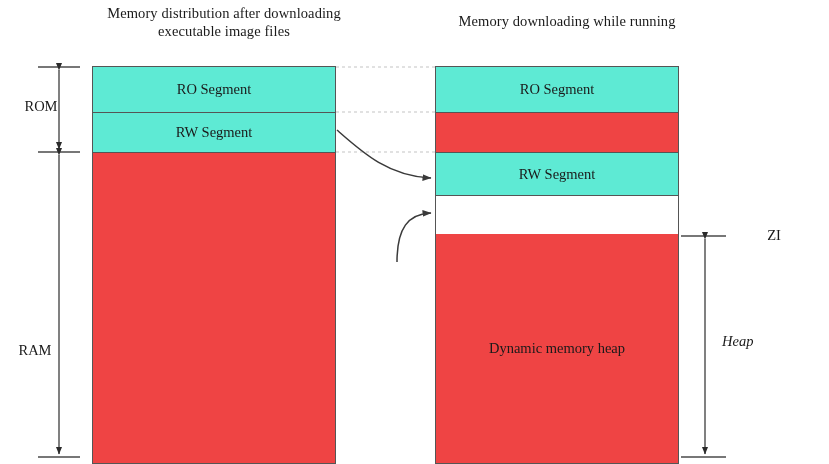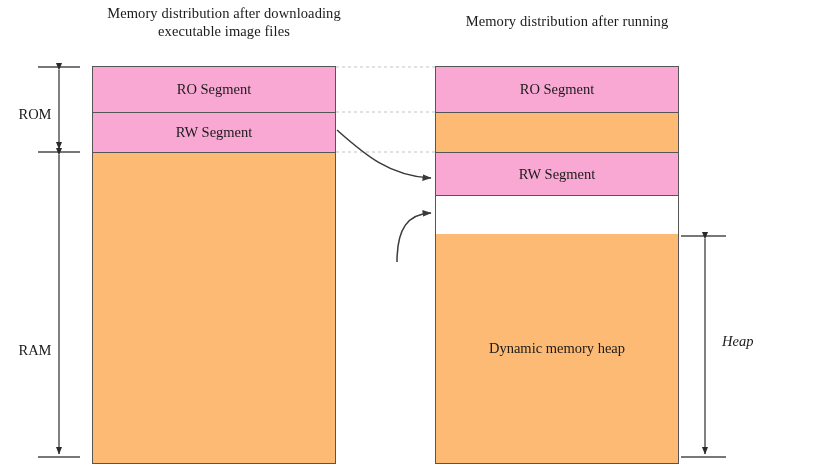--- a/index.html
+++ b/index.html
@@ -20,38 +20,38 @@
 
   .column{position:absolute;border:1px solid #555;box-sizing:border-box;}
   #col-left{left:92px;top:66px;width:244px;height:398px;}
   #col-right{left:435px;top:66px;width:244px;height:398px;}
 
   .block{
     position:absolute;left:0;box-sizing:border-box;
     display:flex;align-items:center;justify-content:center;
     font-size:14.5px;color:#1a1a1a;
   }
-  .block.filled{background:#f9a8d4;border-bottom:1px solid #555;}
-  .block.empty{background:#fdba74;}
+  .block.filled{background:#5eead4;border-bottom:1px solid #555;}
+  .block.empty{background:#ef4444;}
   .block.empty.divided{border-bottom:1px solid #555;}
 
   .axis-label{position:absolute;font-size:14.5px;color:#1a1a1a;text-align:center;line-height:17px;}
-  #label-rom{left:6px;top:98px;width:58px;margin-top:8px;}
+  #label-rom{left:12px;top:98px;width:58px;}
   #label-ram{left:6px;top:314px;width:58px;margin-top:28px;}
   #label-zi-end{left:722px;top:227px;width:104px;}
   #label-heap{left:722px;top:333px;width:56px;text-align:left;font-style:italic;}
 </style>
 </head>
 <body>
 
 <div class="stage">
 
   <div class="title" id="title-left">Memory distribution after downloading executable image files</div>
 
-  <div class="title" id="title-right">Memory distribution after running</div>
+  <div class="title" id="title-right">Memory downloading while running</div>
 
   <div class="column" id="col-left">
     <div class="block filled" style="top:0px;height:46px;width:242px;">
       <span>RO Segment</span>
     </div>
     <div class="block filled" style="top:46px;height:40px;width:242px;">
       <span>RW Segment</span>
     </div>
     <div class="block empty" style="top:86px;height:310px;width:242px;">
       <span></span>
@@ -71,20 +71,21 @@
     <div class="block empty" style="top:167px;height:229px;width:242px;">
       <span>Dynamic memory heap</span>
     </div>
   </div>
 
   <div class="axis-label" id="label-rom">ROM</div>
 
   <div class="axis-label" id="label-ram">RAM</div>
 
   <div class="axis-label" id="label-zi-end">
+    <div>ZI</div>
   </div>
 
   <div class="axis-label" id="label-heap">Heap</div>
 
   <svg class="svg-layer" viewBox="0 0 829 464">
     <defs>
       <marker id="arrowSolid" markerWidth="9" markerHeight="9" refX="7.5" refY="3.2" orient="auto" markerUnits="userSpaceOnUse">
         <path d="M0,0 L8,3.2 L0,6.4 Z" fill="#2b2b2b"></path>
       </marker>
       <marker id="arrowUp" markerWidth="9" markerHeight="9" refX="7.5" refY="3.2" orient="auto" markerUnits="userSpaceOnUse">

